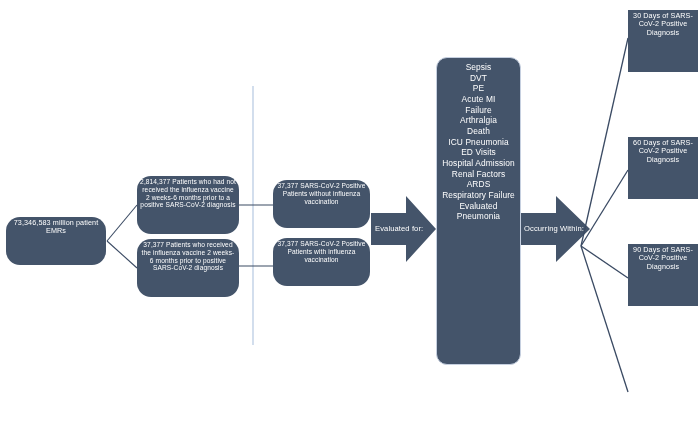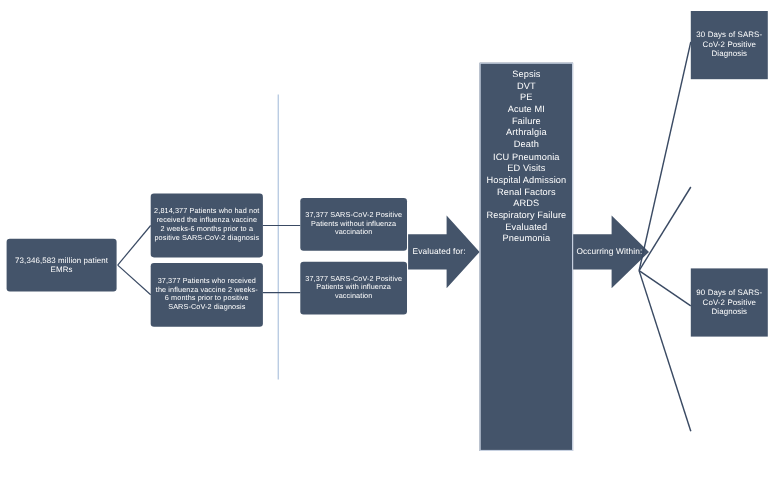--- a/index.html
+++ b/index.html
@@ -23,29 +23,29 @@
     width: 700px;
     height: 442px;
     pointer-events: none;
   }
   .node {
     position: absolute;
     box-sizing: border-box;
     background: #44546A;
     color: #FFFFFF;
     display: flex;
-    align-items: center;
+    align-items: flex-start;
     justify-content: center;
     text-align: center;
     line-height: 1.18;
     padding: 2px 3px;
     letter-spacing: 0.1px;
   }
   .node.rounded {
-    border-radius: 3px;
+    border-radius: 14px;
   }
   .node.outlined {
     border: 1px solid #C6D0E0;
   }
   .node span {
     display: block;
     width: 100%;
   }
   
   #node-emr {
@@ -70,25 +70,26 @@
   }
   
   #node-propensity {
     left: 224px; top: 0px;  width: 58px; height: 86px;
     font-size: 8px;
     align-items: flex-start;
     padding-top: 4px;
   }
   
   #node-outcomes {
-    left: 436px; top: 57px; width: 85px; height: 353px;
+    left: 436px; top: 57px; width: 85px; height: 308px;
     font-size: 8.4px;
     align-items: flex-start;
     padding-top: 4px;
     line-height: 1.27;
+    border-radius: 11px;
   }
   #node-outcomes .outcome-item {
     display: block;
   }
   
   .timeframe {
     width: 70px;
     height: 62px;
     font-size: 7.2px;
     left: 628px;
@@ -184,19 +185,22 @@
   </div>
 
   <div class="arrow-label" id="label-evaluated-for">Evaluated for:</div>
 
   <div class="arrow-label" id="label-occurring-within">Occurring Within:</div>
 
   <div class="node timeframe" id="node-tf-30">
     <span>30 Days of SARS-CoV-2 Positive Diagnosis</span>
   </div>
 
+  <div class="node timeframe" id="node-tf-60">
+    <span>60 Days of SARS-CoV-2 Positive Diagnosis</span>
+  </div>
 
   <div class="node timeframe" id="node-tf-90">
     <span>90 Days of SARS-CoV-2 Positive Diagnosis</span>
   </div>
 
 
 </div>
 
 </body></html>

